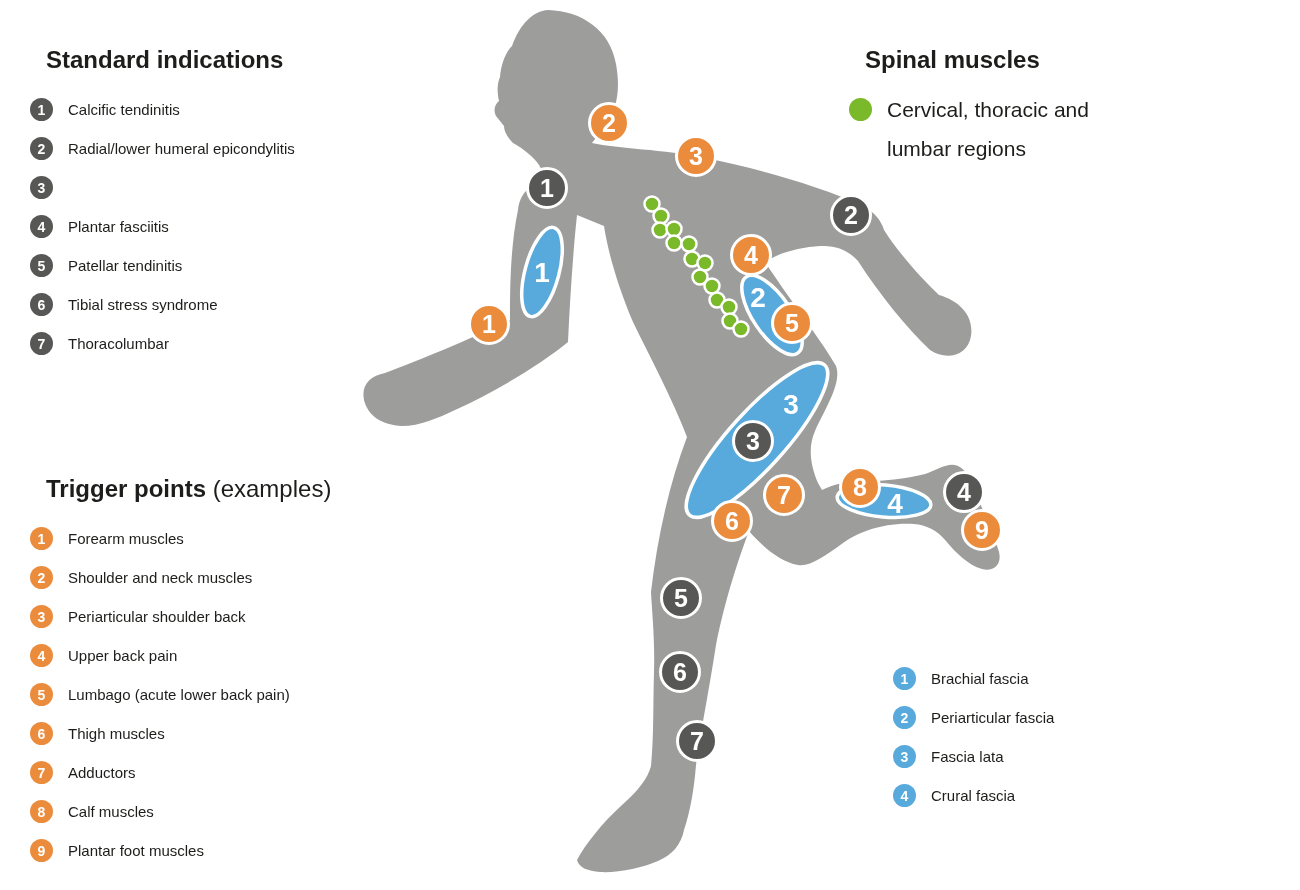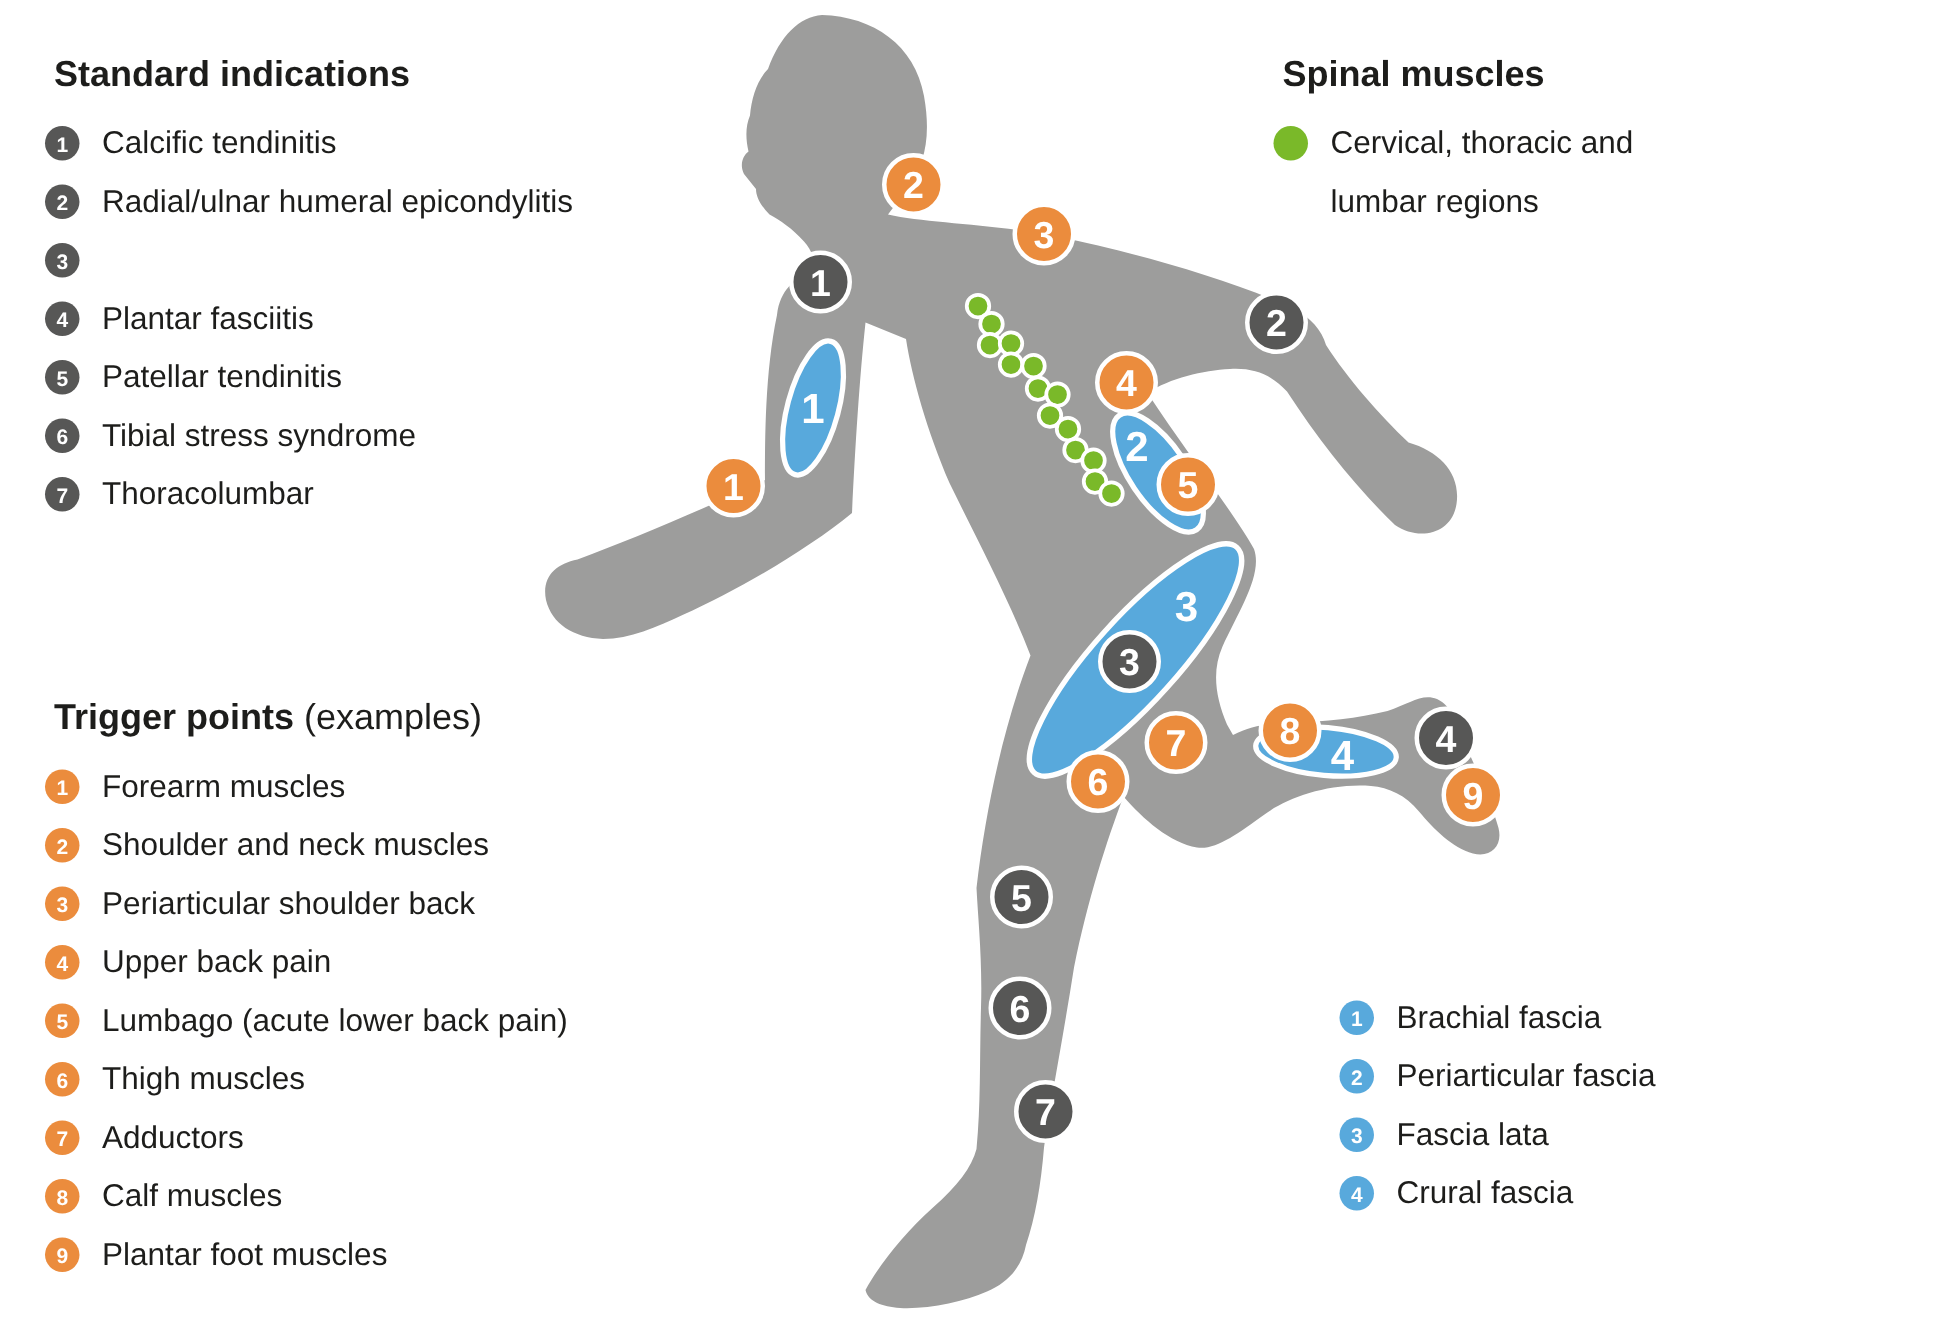--- a/index.html
+++ b/index.html
@@ -2,34 +2,34 @@
 <html><head>
 <meta charset="utf-8">
 <style>
   html,body{margin:0;padding:0;background:#fff;}
   .canvas{
     position:relative;width:1300px;height:890px;background:#ffffff;overflow:hidden;
     font-family:"Liberation Sans", sans-serif;color:var(--c-text,#1d1d1b);
   }
   .figure-svg{position:absolute;left:0;top:0;}
   .legend{position:absolute;}
-  .legend h2{margin:6px;font-size:24px;line-height:28px;font-weight:normal;white-space:nowrap;}
+  .legend h2{margin:16px;font-size:24px;line-height:28px;font-weight:normal;white-space:nowrap;}
   .legend h2 b{font-weight:bold;}
   .rows{margin-top:12px;}
   .row{display:flex;align-items:center;height:39px;white-space:nowrap;}
   .bullet{
     flex:0 0 23px;width:23px;height:23px;border-radius:50%;
     display:flex;align-items:center;justify-content:center;
     color:#fff;font-size:14px;font-weight:bold;margin-right:15px;
   }
   .b-ind{background:var(--c-ind,#575756);}
   .b-trig{background:var(--c-trig,#EB8C3D);}
   .b-fas{background:var(--c-fas,#58A9DC);}
   .b-spi{background:var(--c-spi,#7AB929);}
-  .lbl{font-size:21px;}
+  .lbl{font-size:15px;}
   .two-line{align-items:flex-start;height:auto;margin-top:12px;display:flex;}
   .two-line .bullet{margin-top:8px;}
   .lines div{font-size:21px;line-height:39px;white-space:nowrap;}
 </style>
 </head>
 <body>
 
 <div class="canvas" style="--c-ind: #575756; --c-trig: #EB8C3D; --c-fas: #58A9DC; --c-spi: #7AB929; --c-text: #1D1D1B;">
 
   <svg class="figure-svg" width="1300" height="890" viewBox="0 0 1300 890">
@@ -151,21 +151,21 @@
 
   <section class="legend" style="left:30px;top:30px;">
     <h2><b>Standard indications</b><span></span></h2>
     <div class="rows">
         <div class="row">
           <span class="bullet b-ind">1</span>
           <span class="lbl">Calcific tendinitis</span>
         </div>
         <div class="row">
           <span class="bullet b-ind">2</span>
-          <span class="lbl">Radial/ulnar humeral epicondylitis</span>
+          <span class="lbl">Radial/lower humeral epicondylitis</span>
         </div>
         <div class="row">
           <span class="bullet b-ind">3</span>
         </div>
         <div class="row">
           <span class="bullet b-ind">4</span>
           <span class="lbl">Plantar fasciitis</span>
         </div>
         <div class="row">
           <span class="bullet b-ind">5</span>

